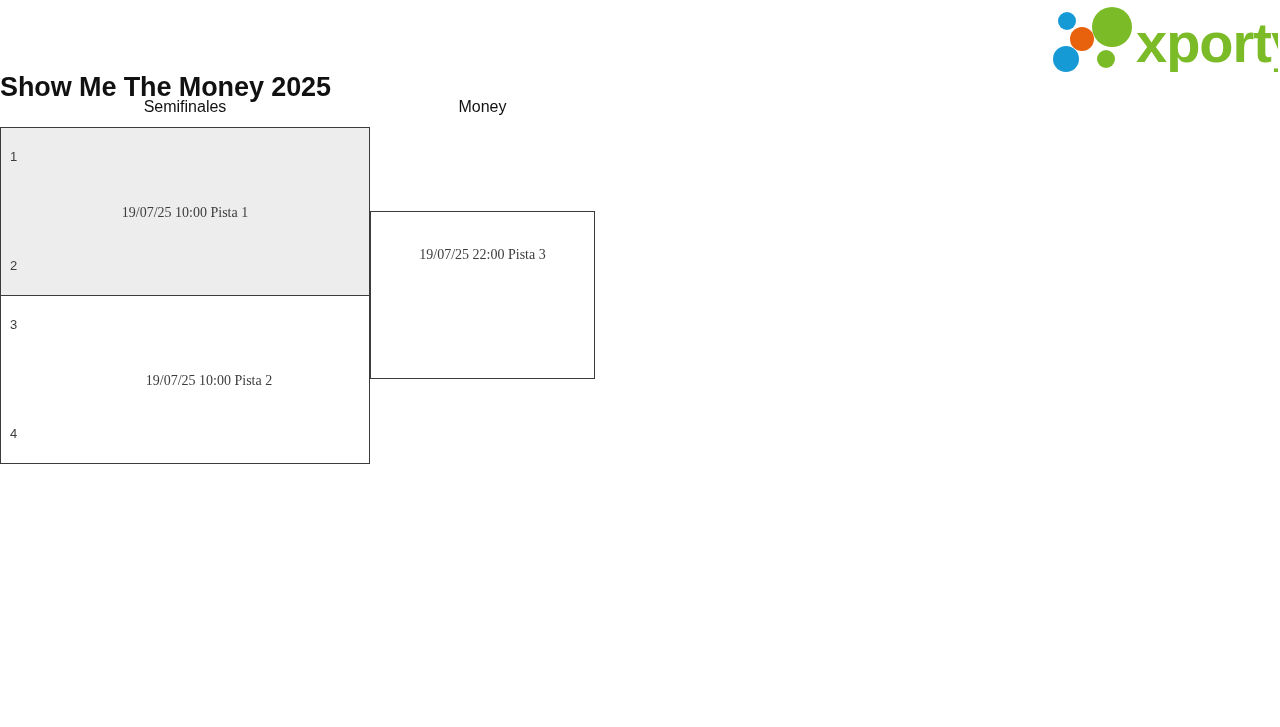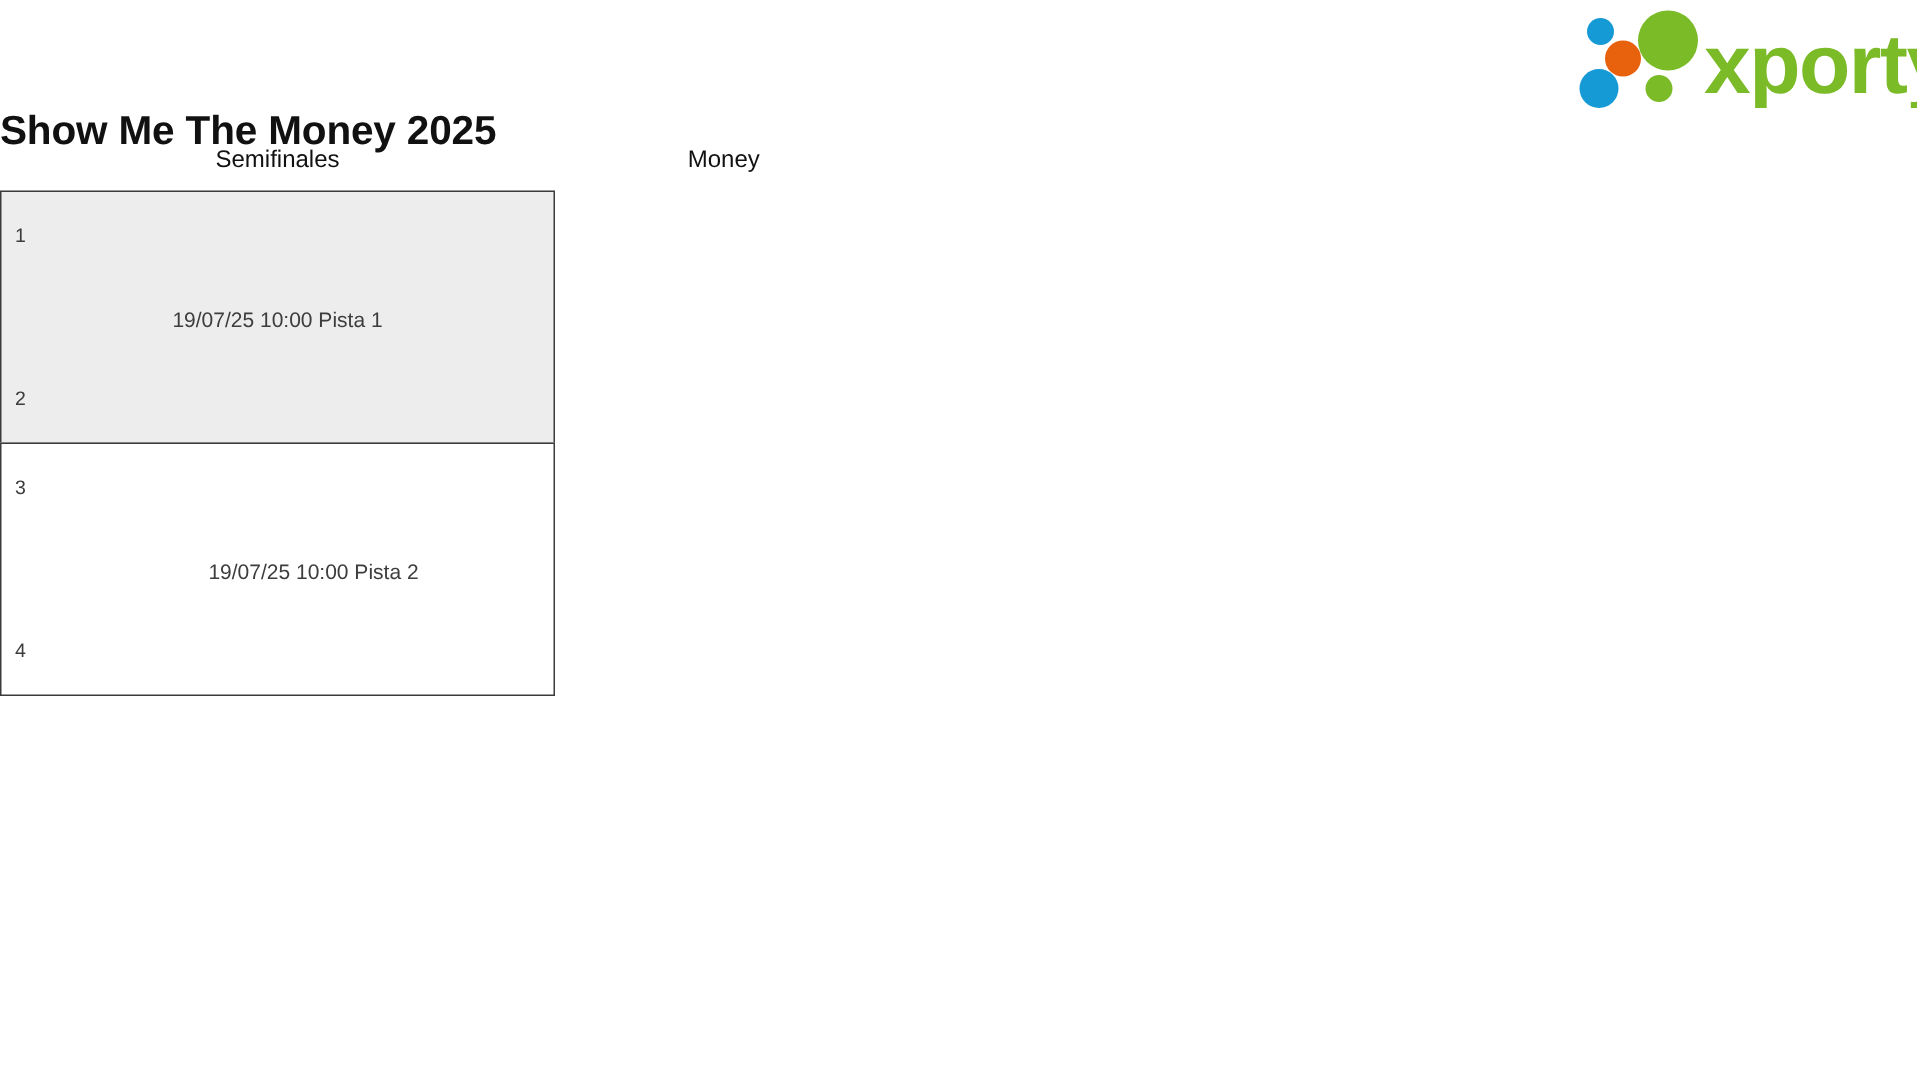--- a/index.html
+++ b/index.html
@@ -99,20 +99,21 @@
 
   .match-info {
     position: absolute;
     left: 0;
     width: 100%;
     text-align: center;
     font-size: 14px;
     line-height: 18px;
     color: #3d3d3d;
     white-space: nowrap;
+    font-family: Liberation Serif, serif;
   }
 
   
   #match-semifinal-1 {
     left: 0px;
     top: 127px;
     width: 370px;
     height: 169px;
   }
   #match-semifinal-2 {
@@ -171,14 +172,17 @@
     <div class="slot bottom">2</div>
     <div class="match-info">19/07/25 10:00 Pista 1</div>
   </div>
 
   <div class="match-box" id="match-semifinal-2">
     <div class="slot top">3</div>
     <div class="slot bottom">4</div>
     <div class="match-info">19/07/25 10:00 Pista 2</div>
   </div>
 
+  <div class="match-box" id="match-final-1">
+    <div class="match-info">19/07/25 22:00 Pista 3</div>
+  </div>
 
 </div>
 
 </body></html>

